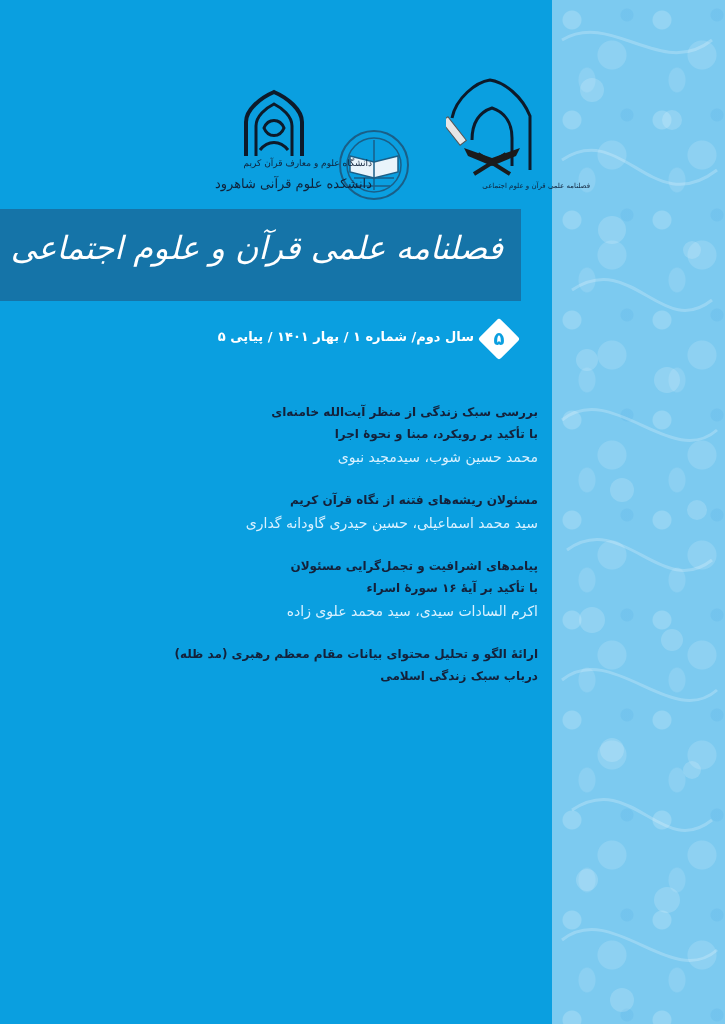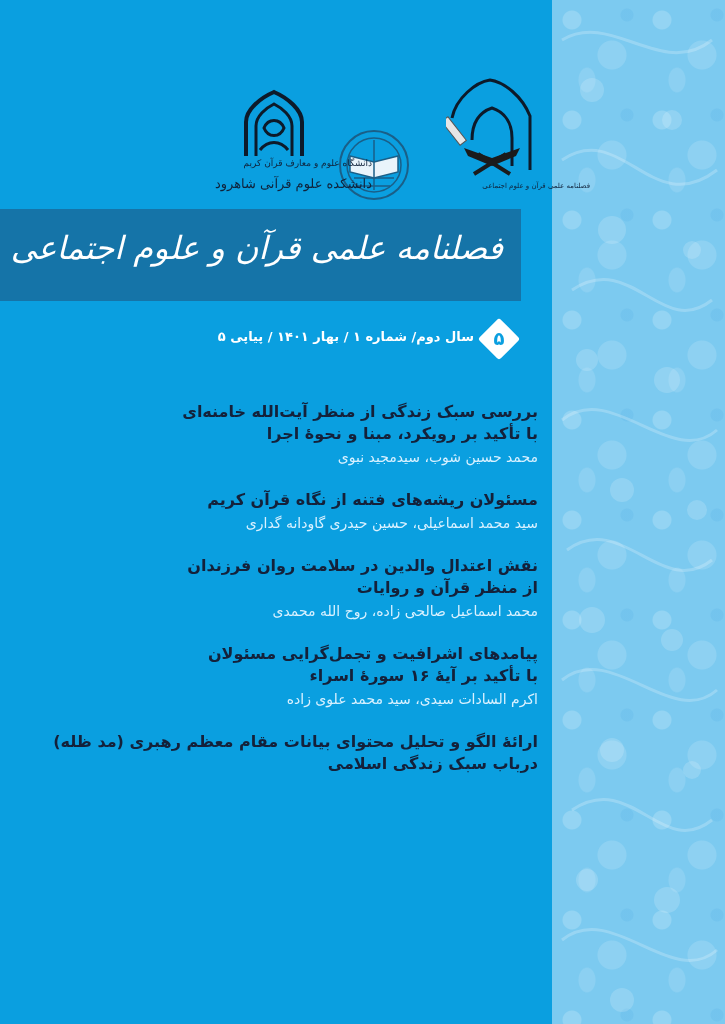--- a/index.html
+++ b/index.html
@@ -63,21 +63,21 @@
     }
     .issue-text {
       position: absolute; right: 56px; top: 11px;
       direction: rtl; color: #ffffff; font-weight: bold; font-size: 13px; white-space: nowrap; text-align: right;
     }
 
     
     .articles { position: absolute; right: 187px; top: 401px; width: 420px; direction: rtl; }
     .article { margin-bottom: 20px; }
     .article-title {
-      color: #14213a; font-weight: bold; font-size: 16px; line-height: 22px;
+      color: #14213a; font-weight: bold; font-size: 12px; line-height: 22px;
       white-space: nowrap; text-align: right;
     }
     .article-authors {
       color: #d9f1ff; font-size: 14px; line-height: 24px; white-space: nowrap; text-align: right;
     }
   </style>
 </head>
 <body>
 
 <div class="cover">
@@ -162,25 +162,20 @@
     <div class="article">
       <div class="article-title">بررسی سبک زندگی از منظر آیت‌الله خامنه‌ای</div>
       <div class="article-title">با تأکید بر رویکرد، مبنا و نحوۀ اجرا</div>
       <div class="article-authors">محمد حسین شوب، سیدمجید نبوی</div>
     </div>
     <div class="article">
       <div class="article-title">مسئولان ریشه‌های فتنه از نگاه قرآن کریم</div>
       <div class="article-authors">سید محمد اسماعیلی، حسین حیدری گاودانه گداری</div>
     </div>
     <div class="article">
-      <div class="article-title">نقش اعتدال والدین در سلامت روان فرزندان</div>
-      <div class="article-title">از منظر قرآن و روایات</div>
-      <div class="article-authors">محمد اسماعیل صالحی زاده، روح الله محمدی</div>
-    </div>
-    <div class="article">
       <div class="article-title">پیامدهای اشرافیت و تجمل‌گرایی مسئولان</div>
       <div class="article-title">با تأکید بر آیۀ ۱۶ سورۀ اسراء</div>
       <div class="article-authors">اکرم السادات سیدی، سید محمد علوی زاده</div>
     </div>
     <div class="article">
       <div class="article-title">ارائۀ الگو و تحلیل محتوای بیانات مقام معظم رهبری (مد ظله)</div>
       <div class="article-title">درباب سبک زندگی اسلامی</div>
     </div>
   </div>
 

